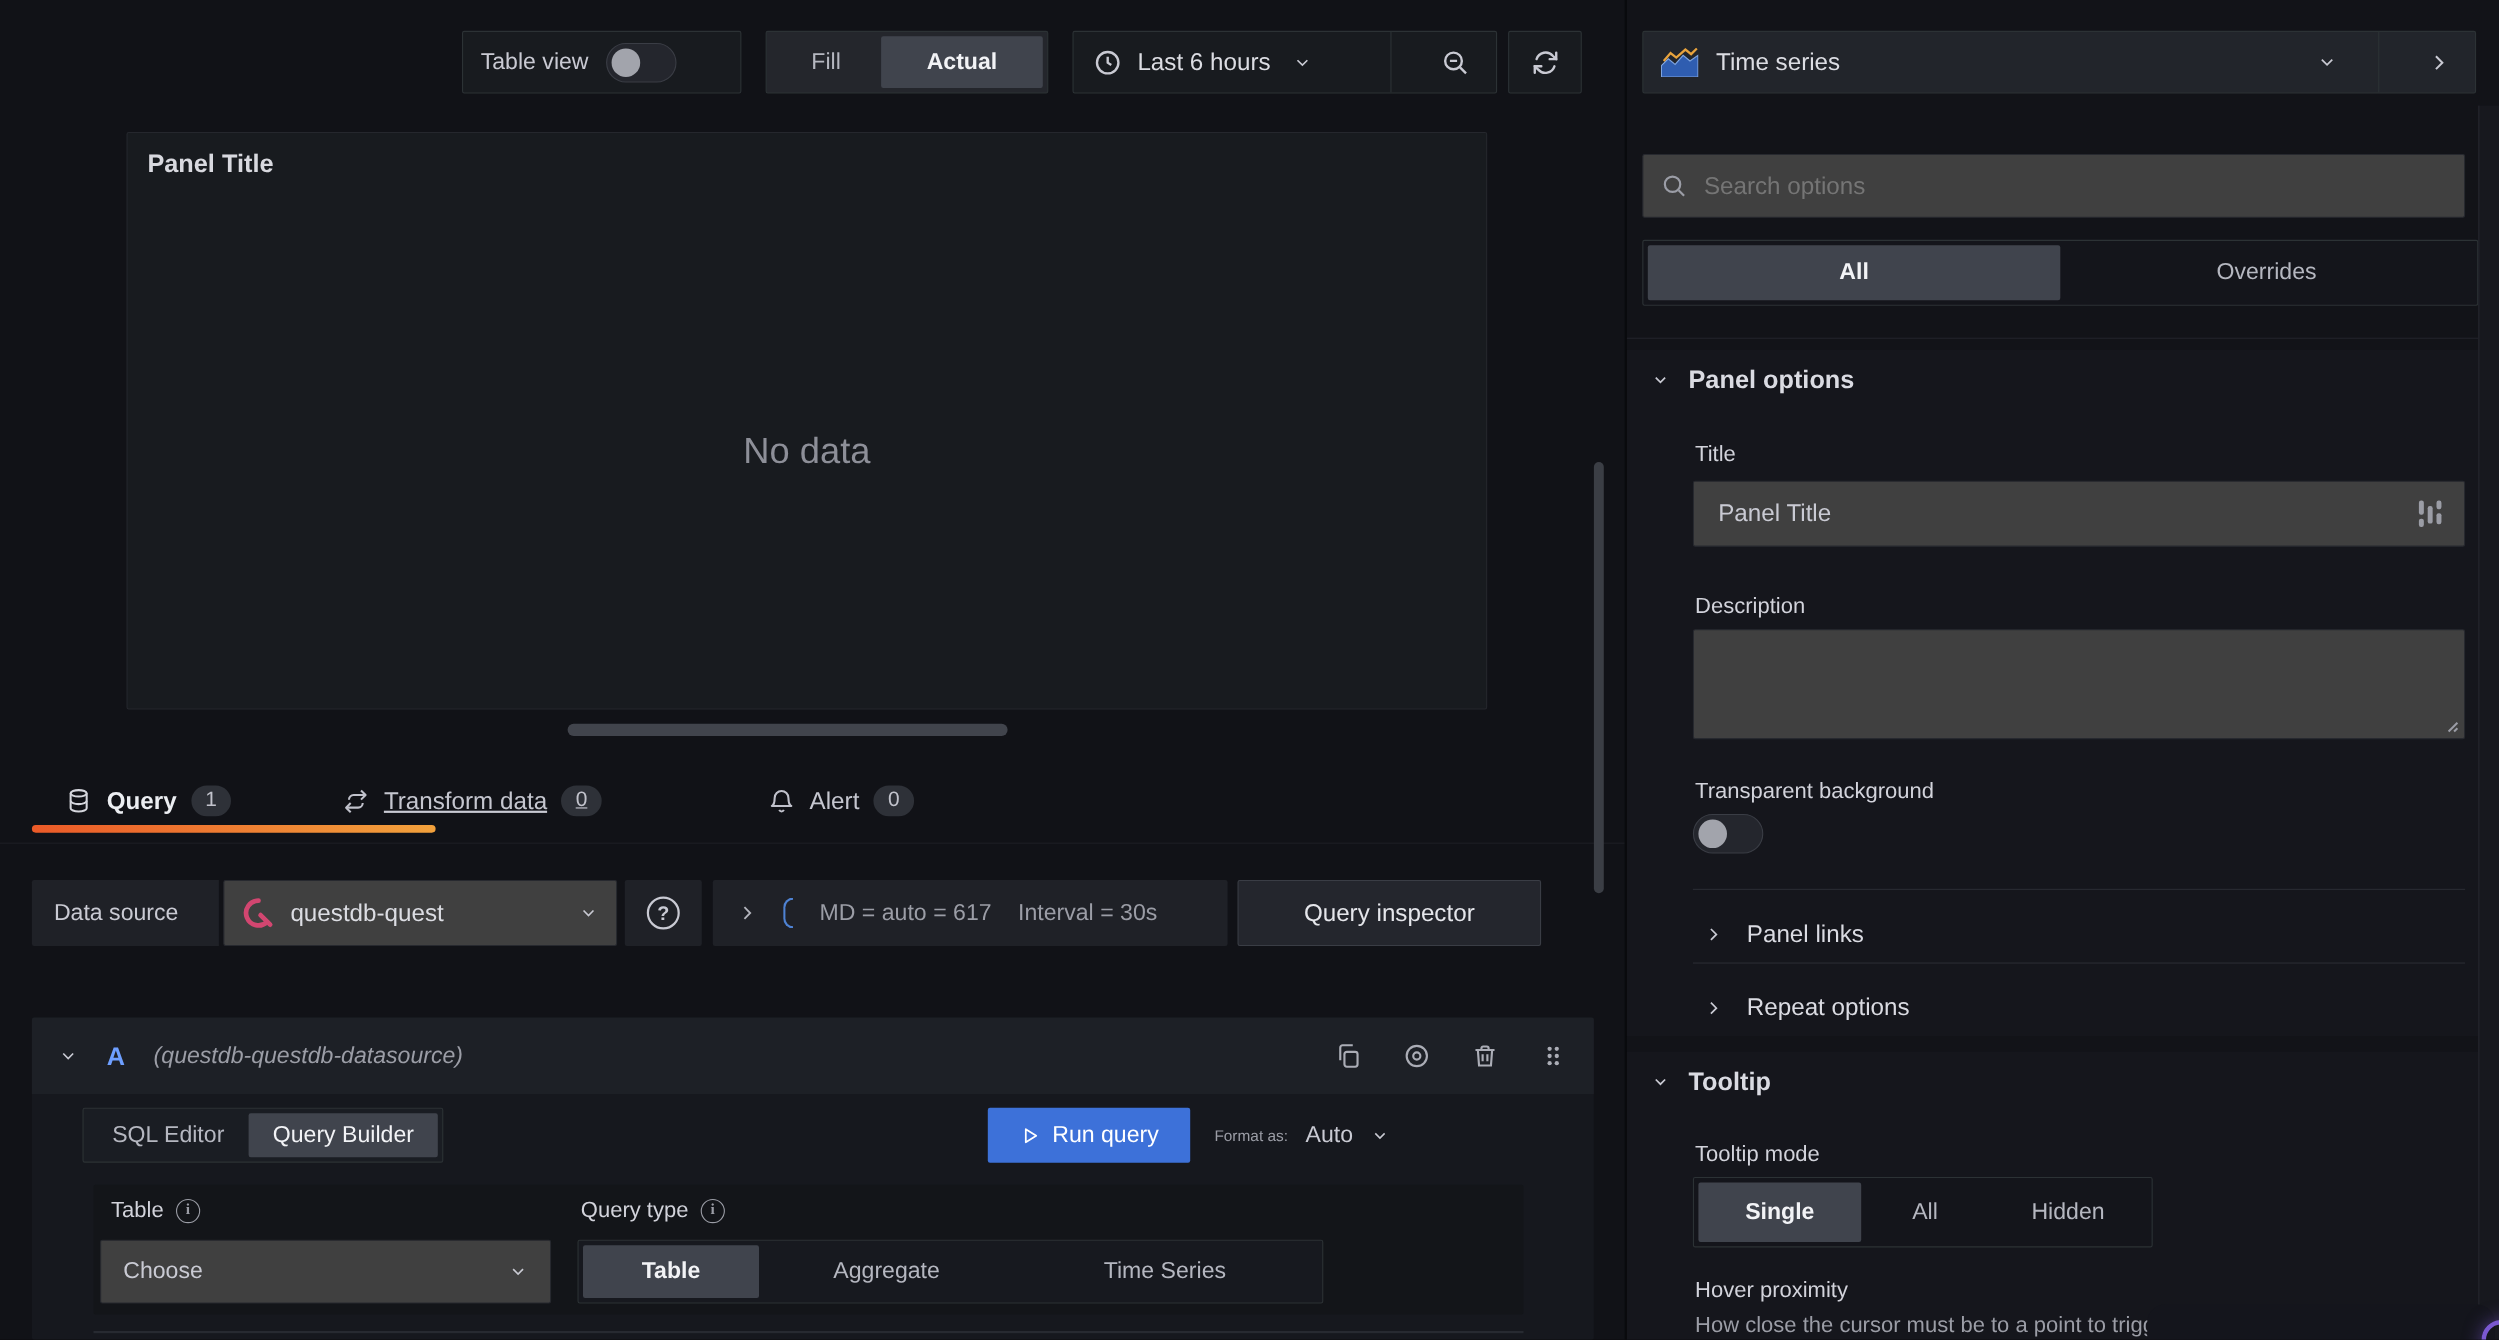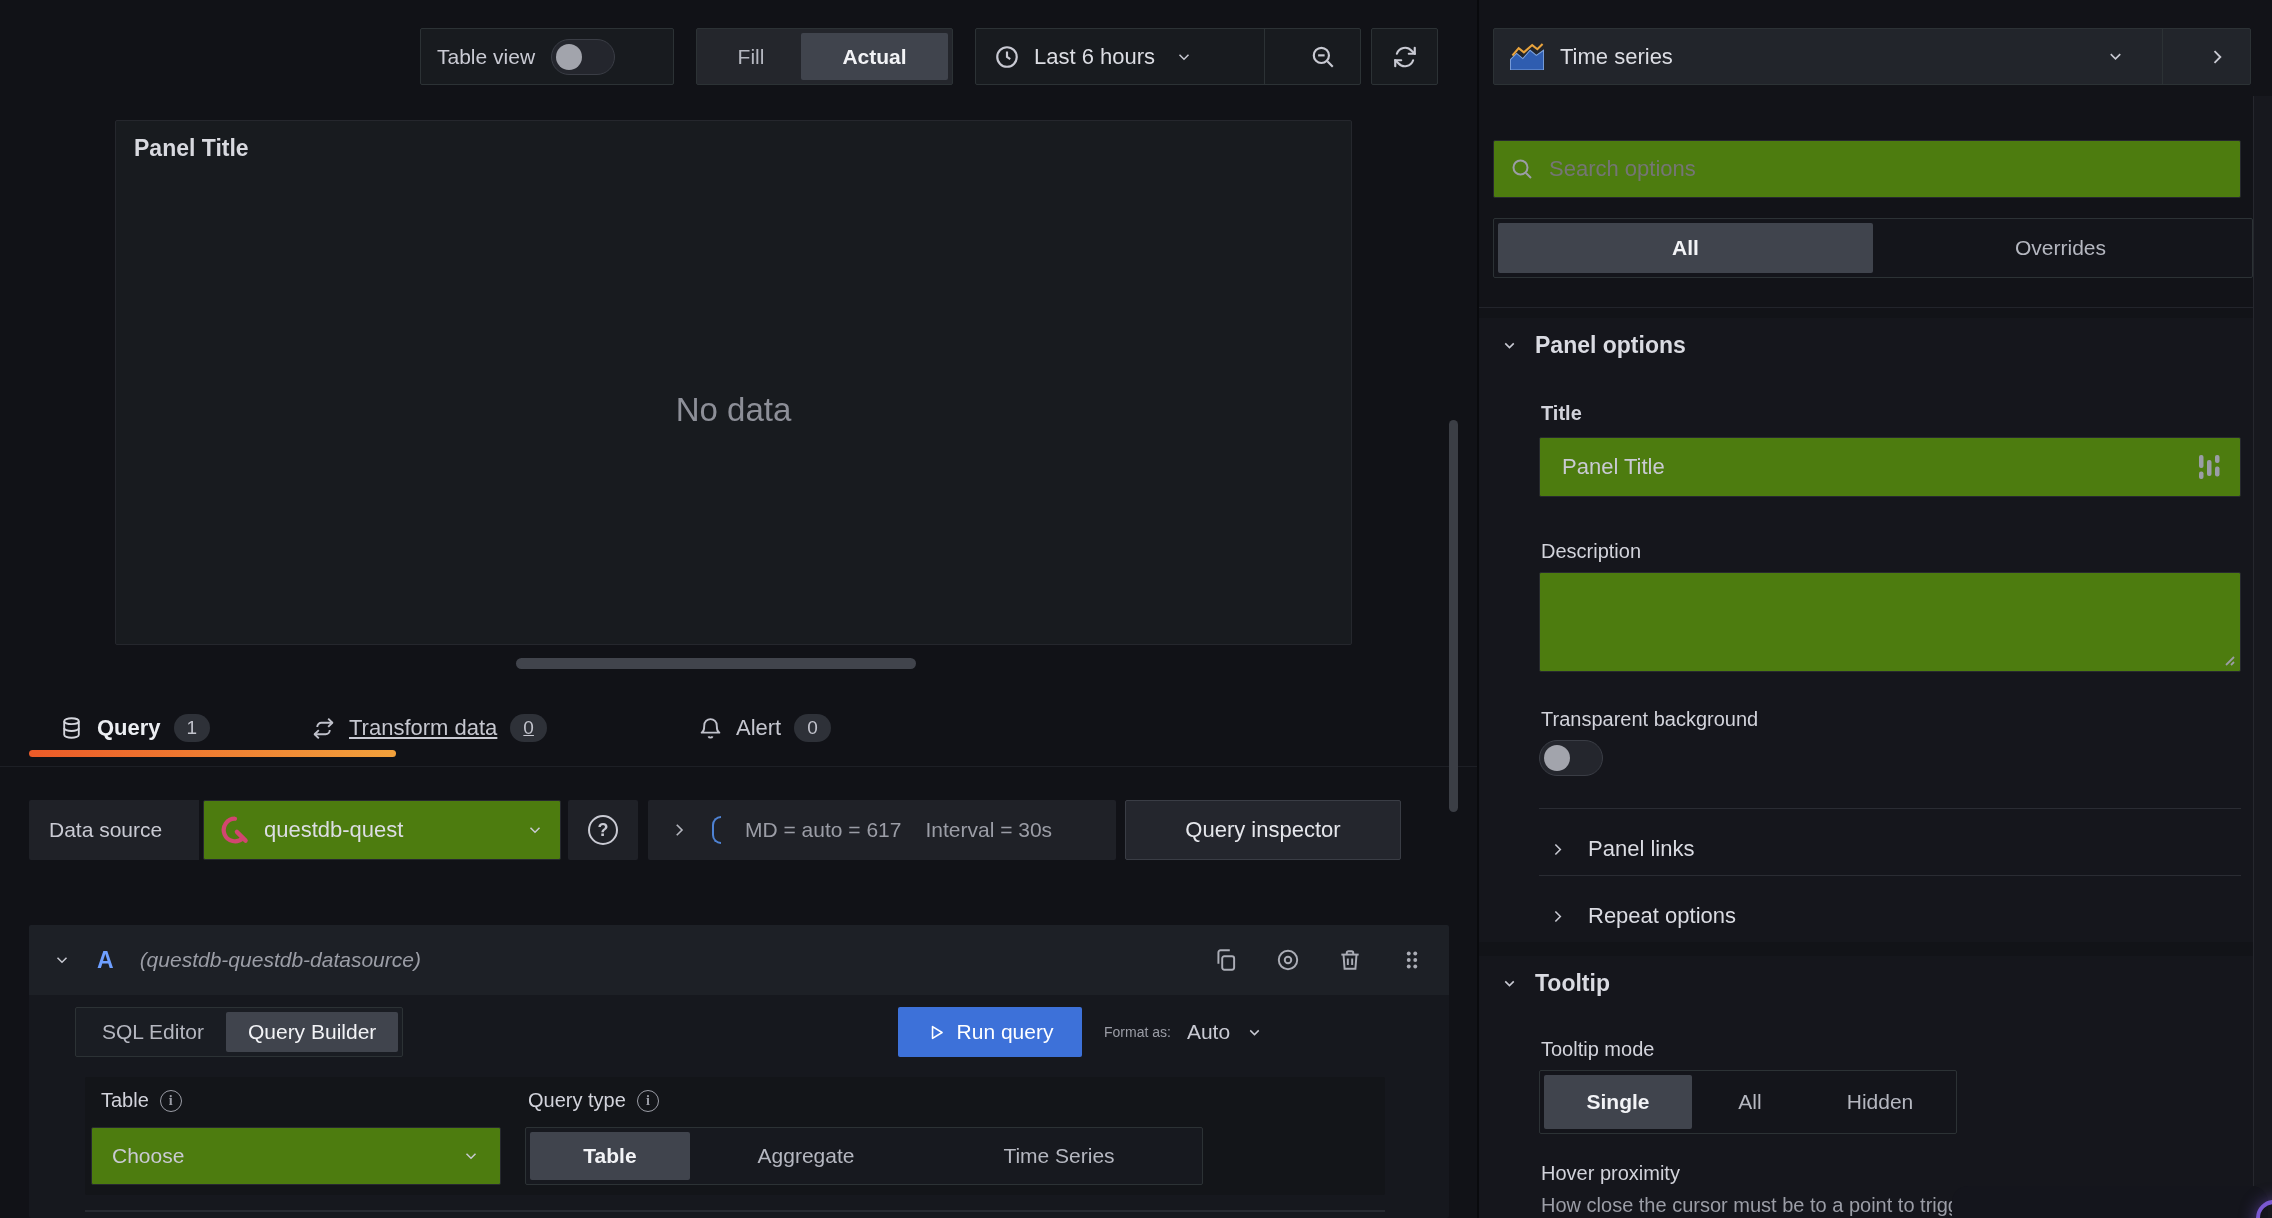--- a/index.html
+++ b/index.html
@@ -4,21 +4,21 @@
 <style>
   html,body{margin:0;padding:0;background:#0c0d10;}
   #app{position:relative;width:2272px;height:1218px;background:#111217;overflow:hidden;
        font-family:"Liberation Sans","DejaVu Sans",sans-serif;color:#c9cad3;}
   .abs{position:absolute;}
   .flex{display:flex;align-items:center;gap:21px;}
   .btn{background:#181b1f;border:1px solid #2c3235;border-radius:2px;box-sizing:border-box;}
   .seg-wrap{background:#24262c;border:1px solid #2c3235;border-radius:2px;box-sizing:border-box;padding:4px;display:flex;align-items:stretch;}
   .seg{display:flex;align-items:center;justify-content:center;color:#b5b7c0;font-size:21px;border-radius:2px;}
   .seg.sel{background:#40444d;color:#f2f3f6;font-weight:700;}
-  .input{background:#4d7c0f;border:1px solid #27292f;border-radius:2px;box-sizing:border-box;}
+  .input{background:#404040;border:1px solid #27292f;border-radius:2px;box-sizing:border-box;}
   input,textarea{font-family:inherit;color:#c9cad3;outline:none;}
   .lbl{font-size:20px;font-weight:500;color:#d2d3db;}
   .dim{color:#9b9da6;}
   .hdr{font-size:23px;font-weight:700;color:#dadbe2;}
   .toggle{width:64px;height:36px;border-radius:18px;background:#24262d;border:1px solid #3a3d45;position:relative;box-sizing:border-box;cursor:pointer;}
   .toggle .knob{position:absolute;left:4px;top:4px;width:26px;height:26px;border-radius:50%;background:#a2a4ac;}
   .pill{background:#2e3138;border-radius:17px;padding:3px 13px;font-size:19px;color:#c2c3cc;}
   .icon{display:inline-flex;align-items:center;justify-content:center;}
   svg{display:block;}
   .circ-glyph{width:30px;height:30px;border:2px solid currentColor;border-radius:50%;display:inline-flex;
@@ -319,21 +319,21 @@
     <div class="abs sb-card" style="left:0;top:318px;width:774px;height:624px;">
       <div class="abs flex" style="left:22px;top:14px;gap:17px;">
         <span class="icon">
           <svg width="17" height="17" viewBox="0 0 24 24" fill="none" stroke="#c9cad3" stroke-width="2.2">
               <path d="M6 9l6 6 6-6"></path>
             </svg>
         </span>
         <span class="hdr">Panel options</span>
       </div>
 
-      <div class="abs lbl" style="left:62px;top:84px;font-weight:bold;">Title</div>
+      <div class="abs lbl" style="left:62px;top:84px;">Title</div>
       <div class="abs flex input" style="left:60px;top:119px;width:702px;height:60px;padding:0 20px;">
         <input type="text" style="flex: 1 1 0%; background: transparent; border: none; font-size: 22px; color: rgb(201, 202, 211);" value="Panel Title">
         <span class="icon">
           <svg width="22" height="28" viewBox="0 0 22 28" fill="#9b9da6">
             <rect x="1" y="2" width="4.5" height="13" rx="2"></rect>
               <rect x="1" y="18.5" width="4.5" height="7.5" rx="2"></rect>
             <rect x="9" y="7" width="4.5" height="16" rx="2"></rect>
             <rect x="17" y="2" width="4.5" height="8" rx="2"></rect>
               <rect x="17" y="13.5" width="4.5" height="10" rx="2"></rect>
           </svg>

